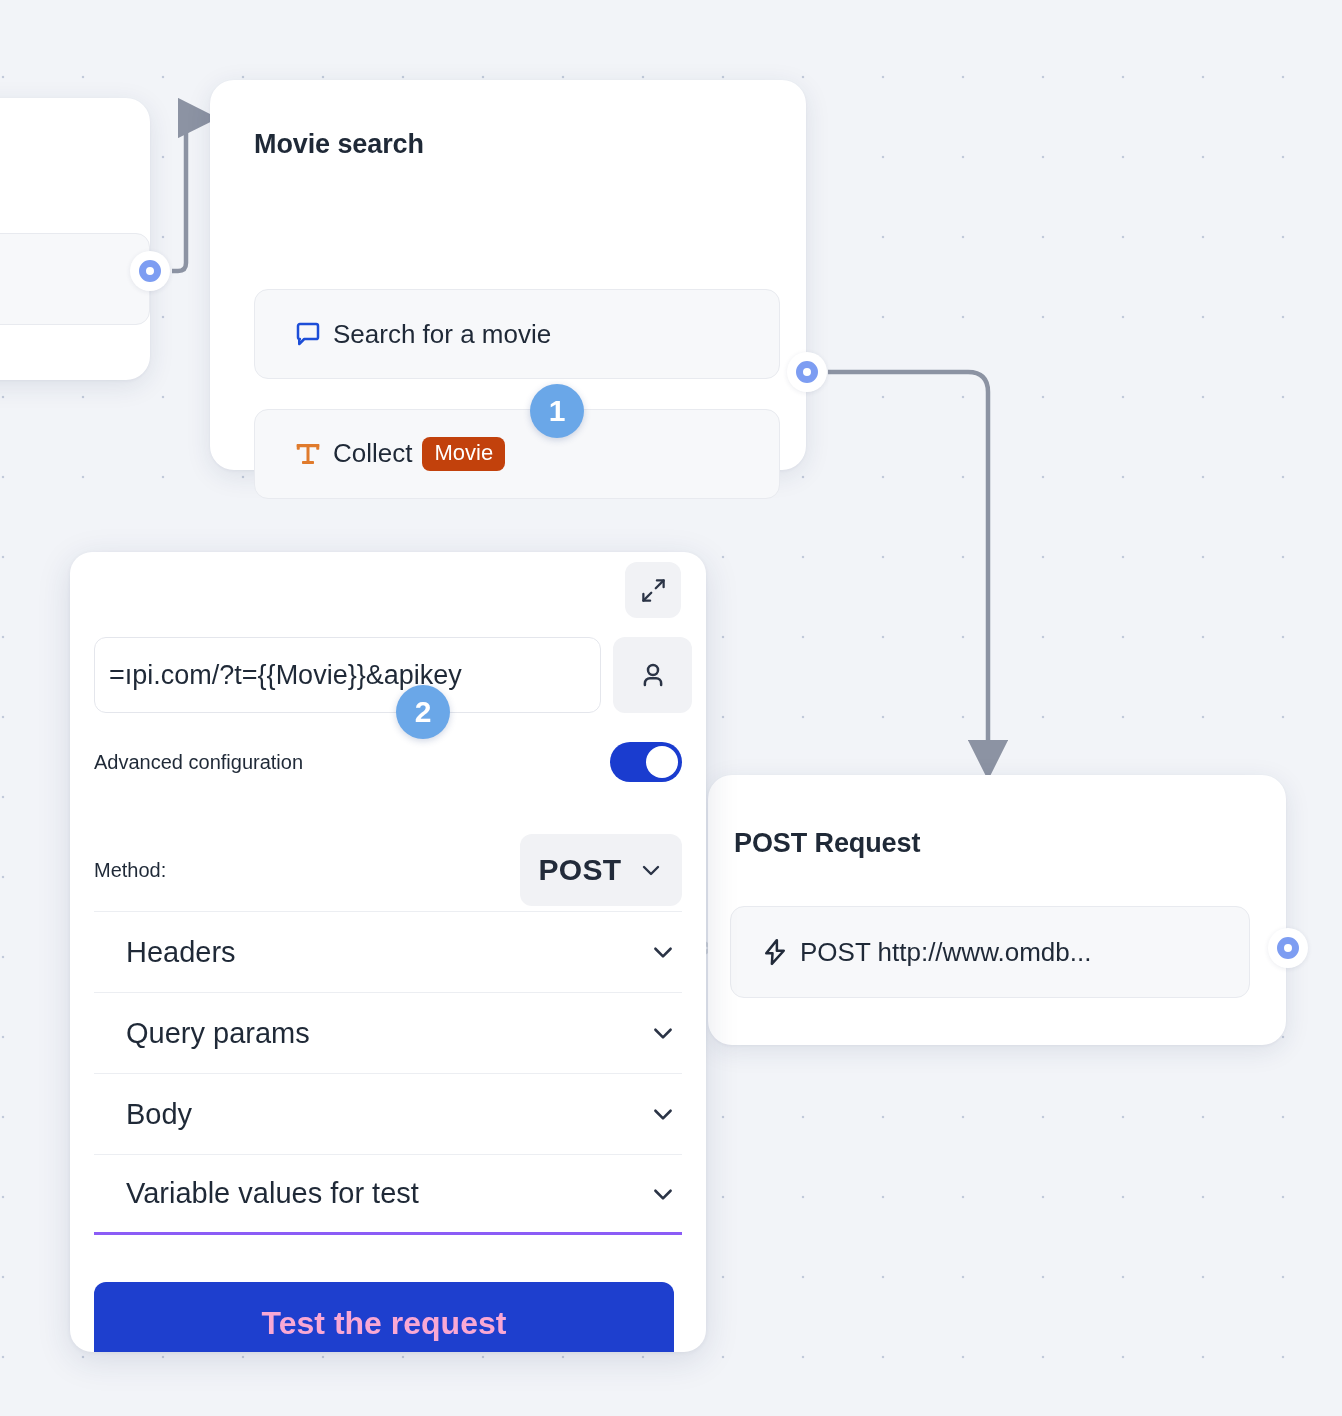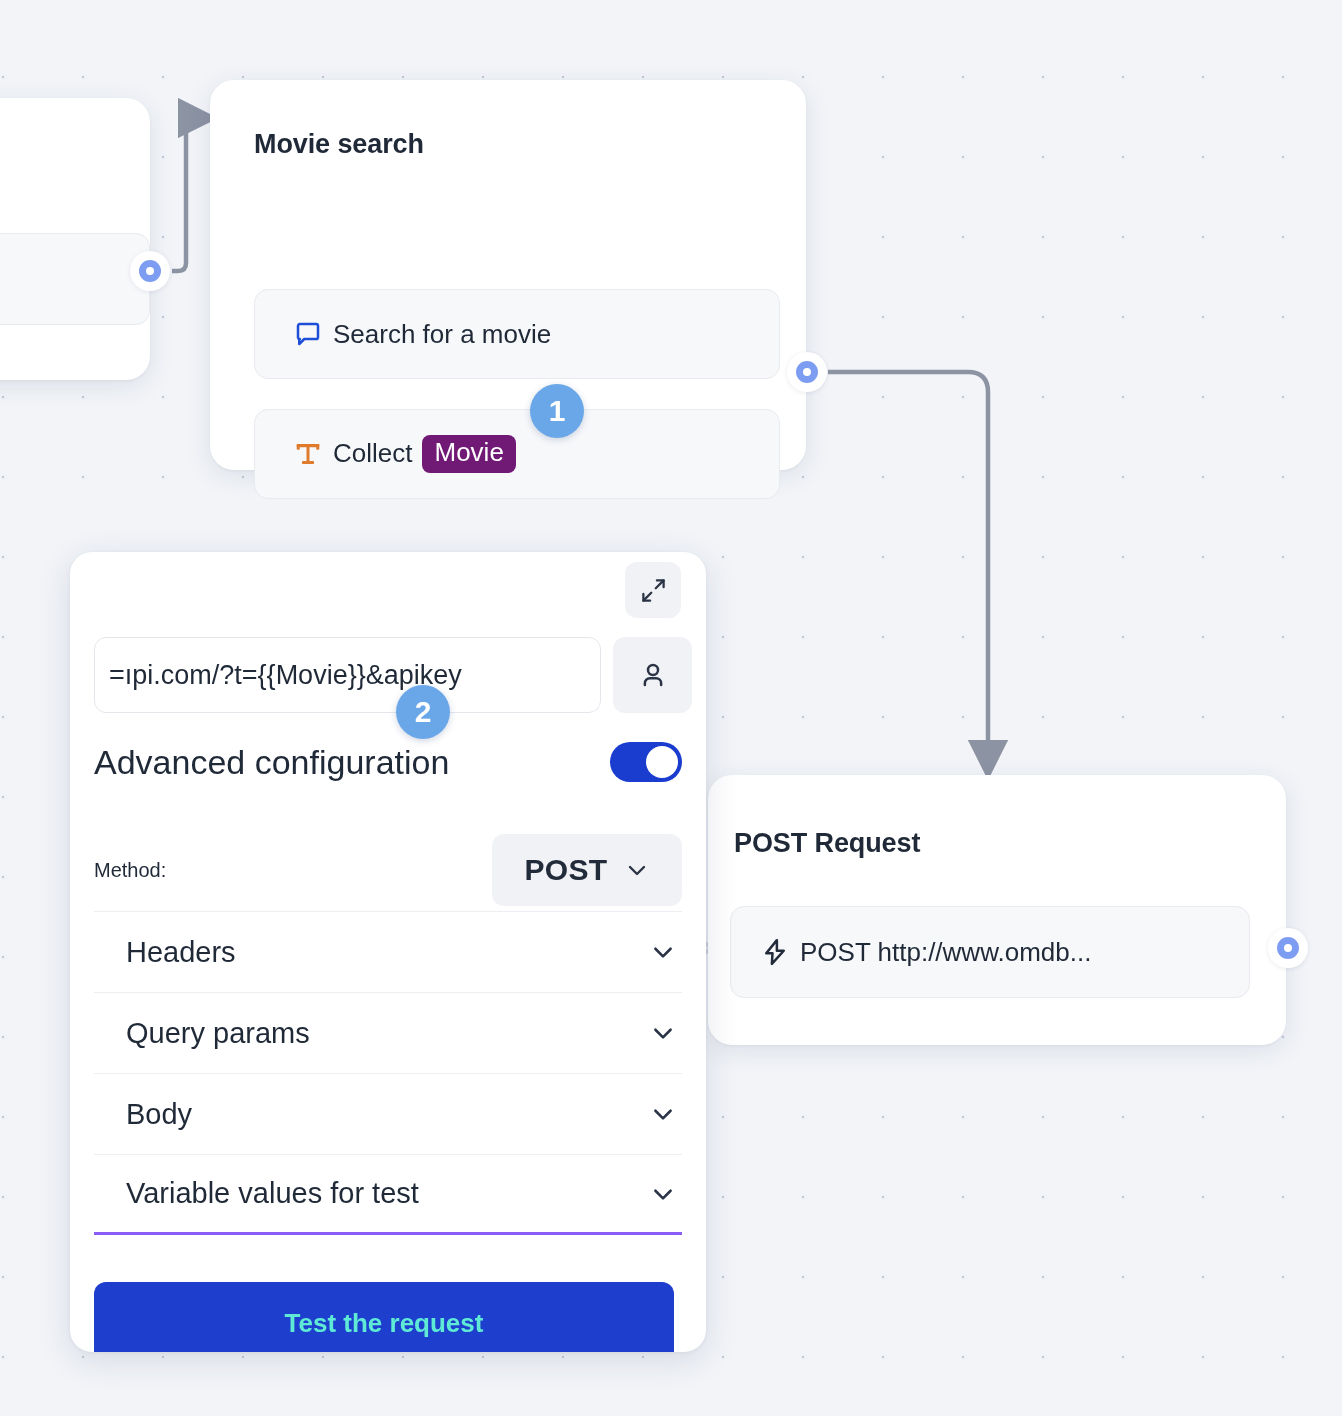--- a/index.html
+++ b/index.html
@@ -68,25 +68,25 @@
   }
 
   .icon {
     display: inline-flex;
     align-items: center;
     justify-content: center;
     flex: 0 0 auto;
   }
 
   .var-chip {
-    background: #701a75;
+    background: #c2410c;
     color: #ffffff;
     border-radius: 8px;
     padding: 3px 12px 5px 12px;
-    font-size: 26px;
+    font-size: 22px;
     line-height: 1.15;
     display: inline-block;
   }
 
   
   .port {
     position: absolute;
     width: 40px;
     height: 40px;
     border-radius: 50%;
@@ -238,21 +238,21 @@
   .adv-row {
     position: absolute;
     left: 24px;
     top: 190px;
     width: 588px;
     display: flex;
     align-items: center;
     justify-content: space-between;
   }
   .adv-label {
-    font-size: 34px;
+    font-size: 20px;
     color: #1f2937;
   }
 
   .toggle {
     width: 72px;
     height: 40px;
     border-radius: 20px;
     background: #1a3ccf;
     position: relative;
     cursor: pointer;
@@ -276,21 +276,21 @@
     width: 588px;
     display: flex;
     align-items: center;
     justify-content: space-between;
   }
   .method-label {
     font-size: 20px;
     color: #1f2937;
   }
   #method-select {
-    width: 190px;
+    width: 162px;
     height: 72px;
     border-radius: 12px;
     background: #f1f2f5;
     display: flex;
     align-items: center;
     justify-content: center;
     gap: 18px;
     cursor: pointer;
     border: none;
   }
@@ -325,23 +325,23 @@
 
   #test-button {
     position: absolute;
     left: 24px;
     top: 730px;
     width: 580px;
     height: 82px;
     background: #1e3fce;
     border: none;
     border-radius: 12px;
-    color: #5eead4;
+    color: #f9a8d4;
     font-family: "Liberation Sans", sans-serif;
-    font-size: 26px;
+    font-size: 32px;
     font-weight: bold;
     cursor: pointer;
   }
 </style>
 </head>
 <body>
 
 <div id="canvas">
 
   <svg id="edges" viewBox="0 0 1342 1416" width="1342" height="1416">

